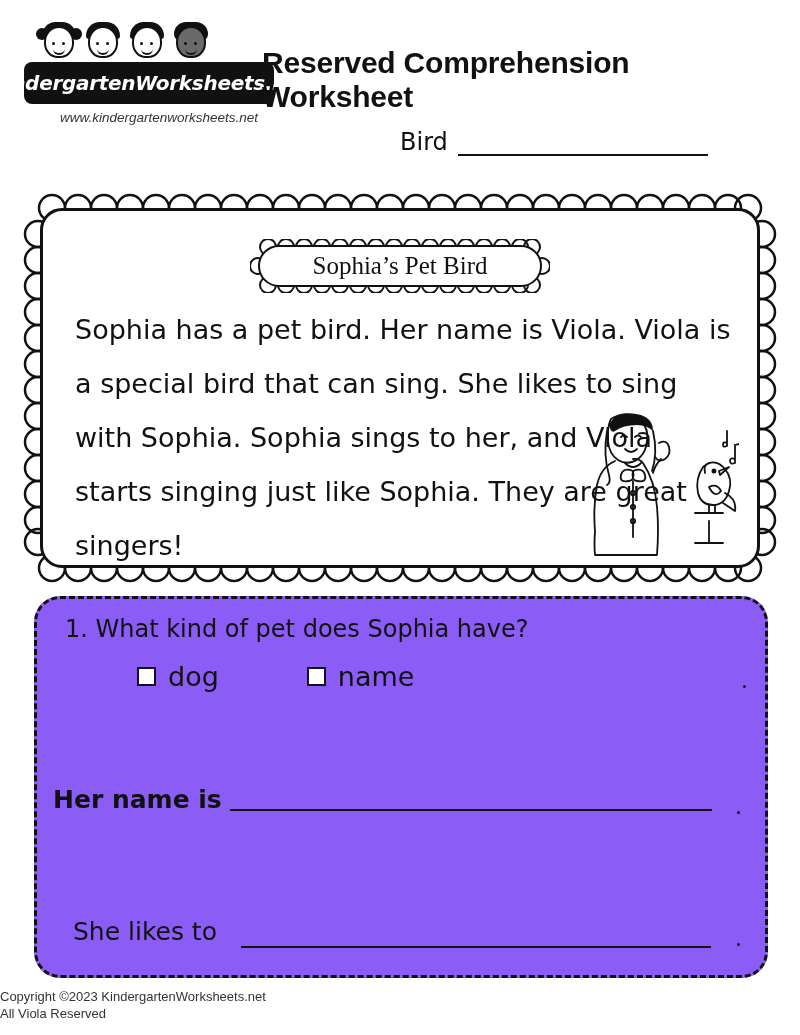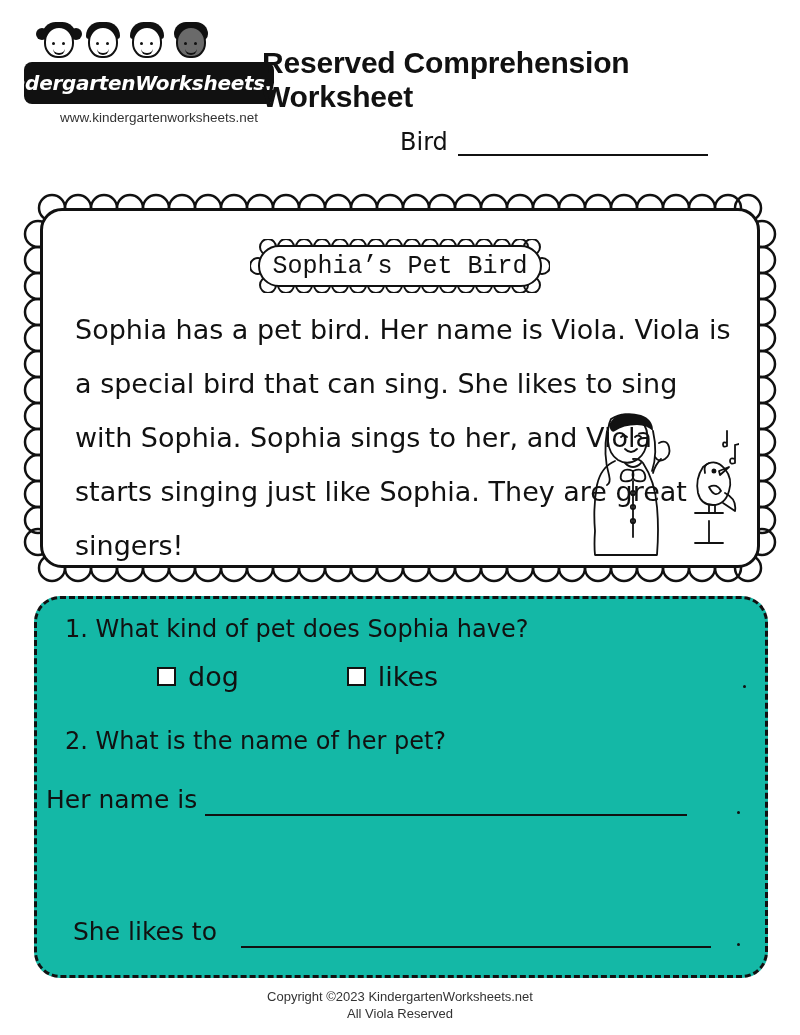--- a/index.html
+++ b/index.html
@@ -120,20 +120,21 @@
   }
   .logo-url {
     position: absolute;
     left: 18px;
     top: 92px;
     width: 250px;
     text-align: center;
     font-size: 13.5px;
     color: #333;
     font-family: "Liberation Sans", sans-serif;
+    font-style: italic;
   }
 
   .worksheet-title {
     position: absolute;
     left: 262px;
     top: 28px;
     width: 520px;
     font-size: 30px;
     font-weight: bold;
     color: #111;
@@ -199,21 +200,21 @@
     height: 42px;
     border: 2.5px solid #111;
     border-radius: 22px;
     box-sizing: border-box;
     display: flex;
     align-items: center;
     justify-content: center;
     background: #fff;
   }
   .story-title-inner span {
-    font-family: Liberation Mono, monospace;
+    font-family: Liberation Serif, serif;
     font-size: 25px;
     color: #111;
   }
   .story-text {
     position: absolute;
     left: 32px;
     top: 92px;
     width: 660px;
     font-family: "DejaVu Sans", sans-serif;
     font-size: 27px;
@@ -231,62 +232,61 @@
   
   .q-box {
     position: absolute;
     left: 34px;
     top: 596px;
     width: 734px;
     height: 382px;
     border: 3.5px dashed #111;
     border-radius: 26px;
     box-sizing: border-box;
-    background: #14b8a6;
+    background: #8b5cf6;
   }
   .q-text {
     font-family: "DejaVu Sans", sans-serif;
     font-size: 24px;
     color: #111;
   }
   .q1 { position: absolute; left: 28px; top: 16px; }
   .choices {
     position: absolute;
     left: 100px;
     top: 62px;
     width: 600px;
     display: flex;
     gap: 88px;
   }
   .choice {
     display: flex;
     align-items: center;
     gap: 12px;
-    margin-left: 20px;
   }
   .checkbox {
     width: 19px;
     height: 19px;
     border: 2px solid #111;
     box-sizing: border-box;
     background: #fff;
   }
   .choice-label {
     font-family: "DejaVu Sans", sans-serif;
     font-size: 27px;
     color: #111;
   }
   .q2 { position: absolute; left: 28px; top: 128px; }
   .answer-row-2 {
     position: absolute;
-    left: 9px;
+    left: 16px;
     top: 186px;
     display: flex;
-    align-items: flex-end;
     gap: 8px;
+    font-weight: bold;
   }
   .answer-row-3 {
     position: absolute;
     left: 36px;
     top: 318px;
     display: flex;
     align-items: flex-end;
     gap: 24px;
   }
   .ans-prefix {
@@ -305,21 +305,21 @@
     background: #111;
     border-radius: 50%;
   }
 
   
   .footer {
     position: absolute;
     left: 0;
     top: 988px;
     width: 800px;
-    text-align: center;
+    text-align: left;
     font-family: "Liberation Sans", sans-serif;
     font-size: 13px;
     color: #333;
     line-height: 17px;
   }
 </style>
 </head>
 <body>
 
 <div class="header">
@@ -569,26 +569,25 @@
 
   <div class="q-text q1">1. What kind of pet does Sophia have?</div>
 
   <div class="choices">
     <div class="choice">
       <span class="checkbox"></span>
       <span class="choice-label">dog</span>
     </div>
     <div class="choice">
       <span class="checkbox"></span>
-      <span class="choice-label">likes</span>
+      <span class="choice-label">name</span>
     </div>
   </div>
   <span class="dot" style="left:706px;top:86px;"></span>
 
-  <div class="q-text q2">2. What is the name of her pet?</div>
   <div class="answer-row-2">
     <span class="ans-prefix">Her name is</span>
     <span class="ans-line-2"></span>
   </div>
   <span class="dot" style="left:700px;top:212px;"></span>
 
   <div class="answer-row-3">
     <span class="ans-prefix">She likes to</span>
     <span class="ans-line-3"></span>
   </div>

